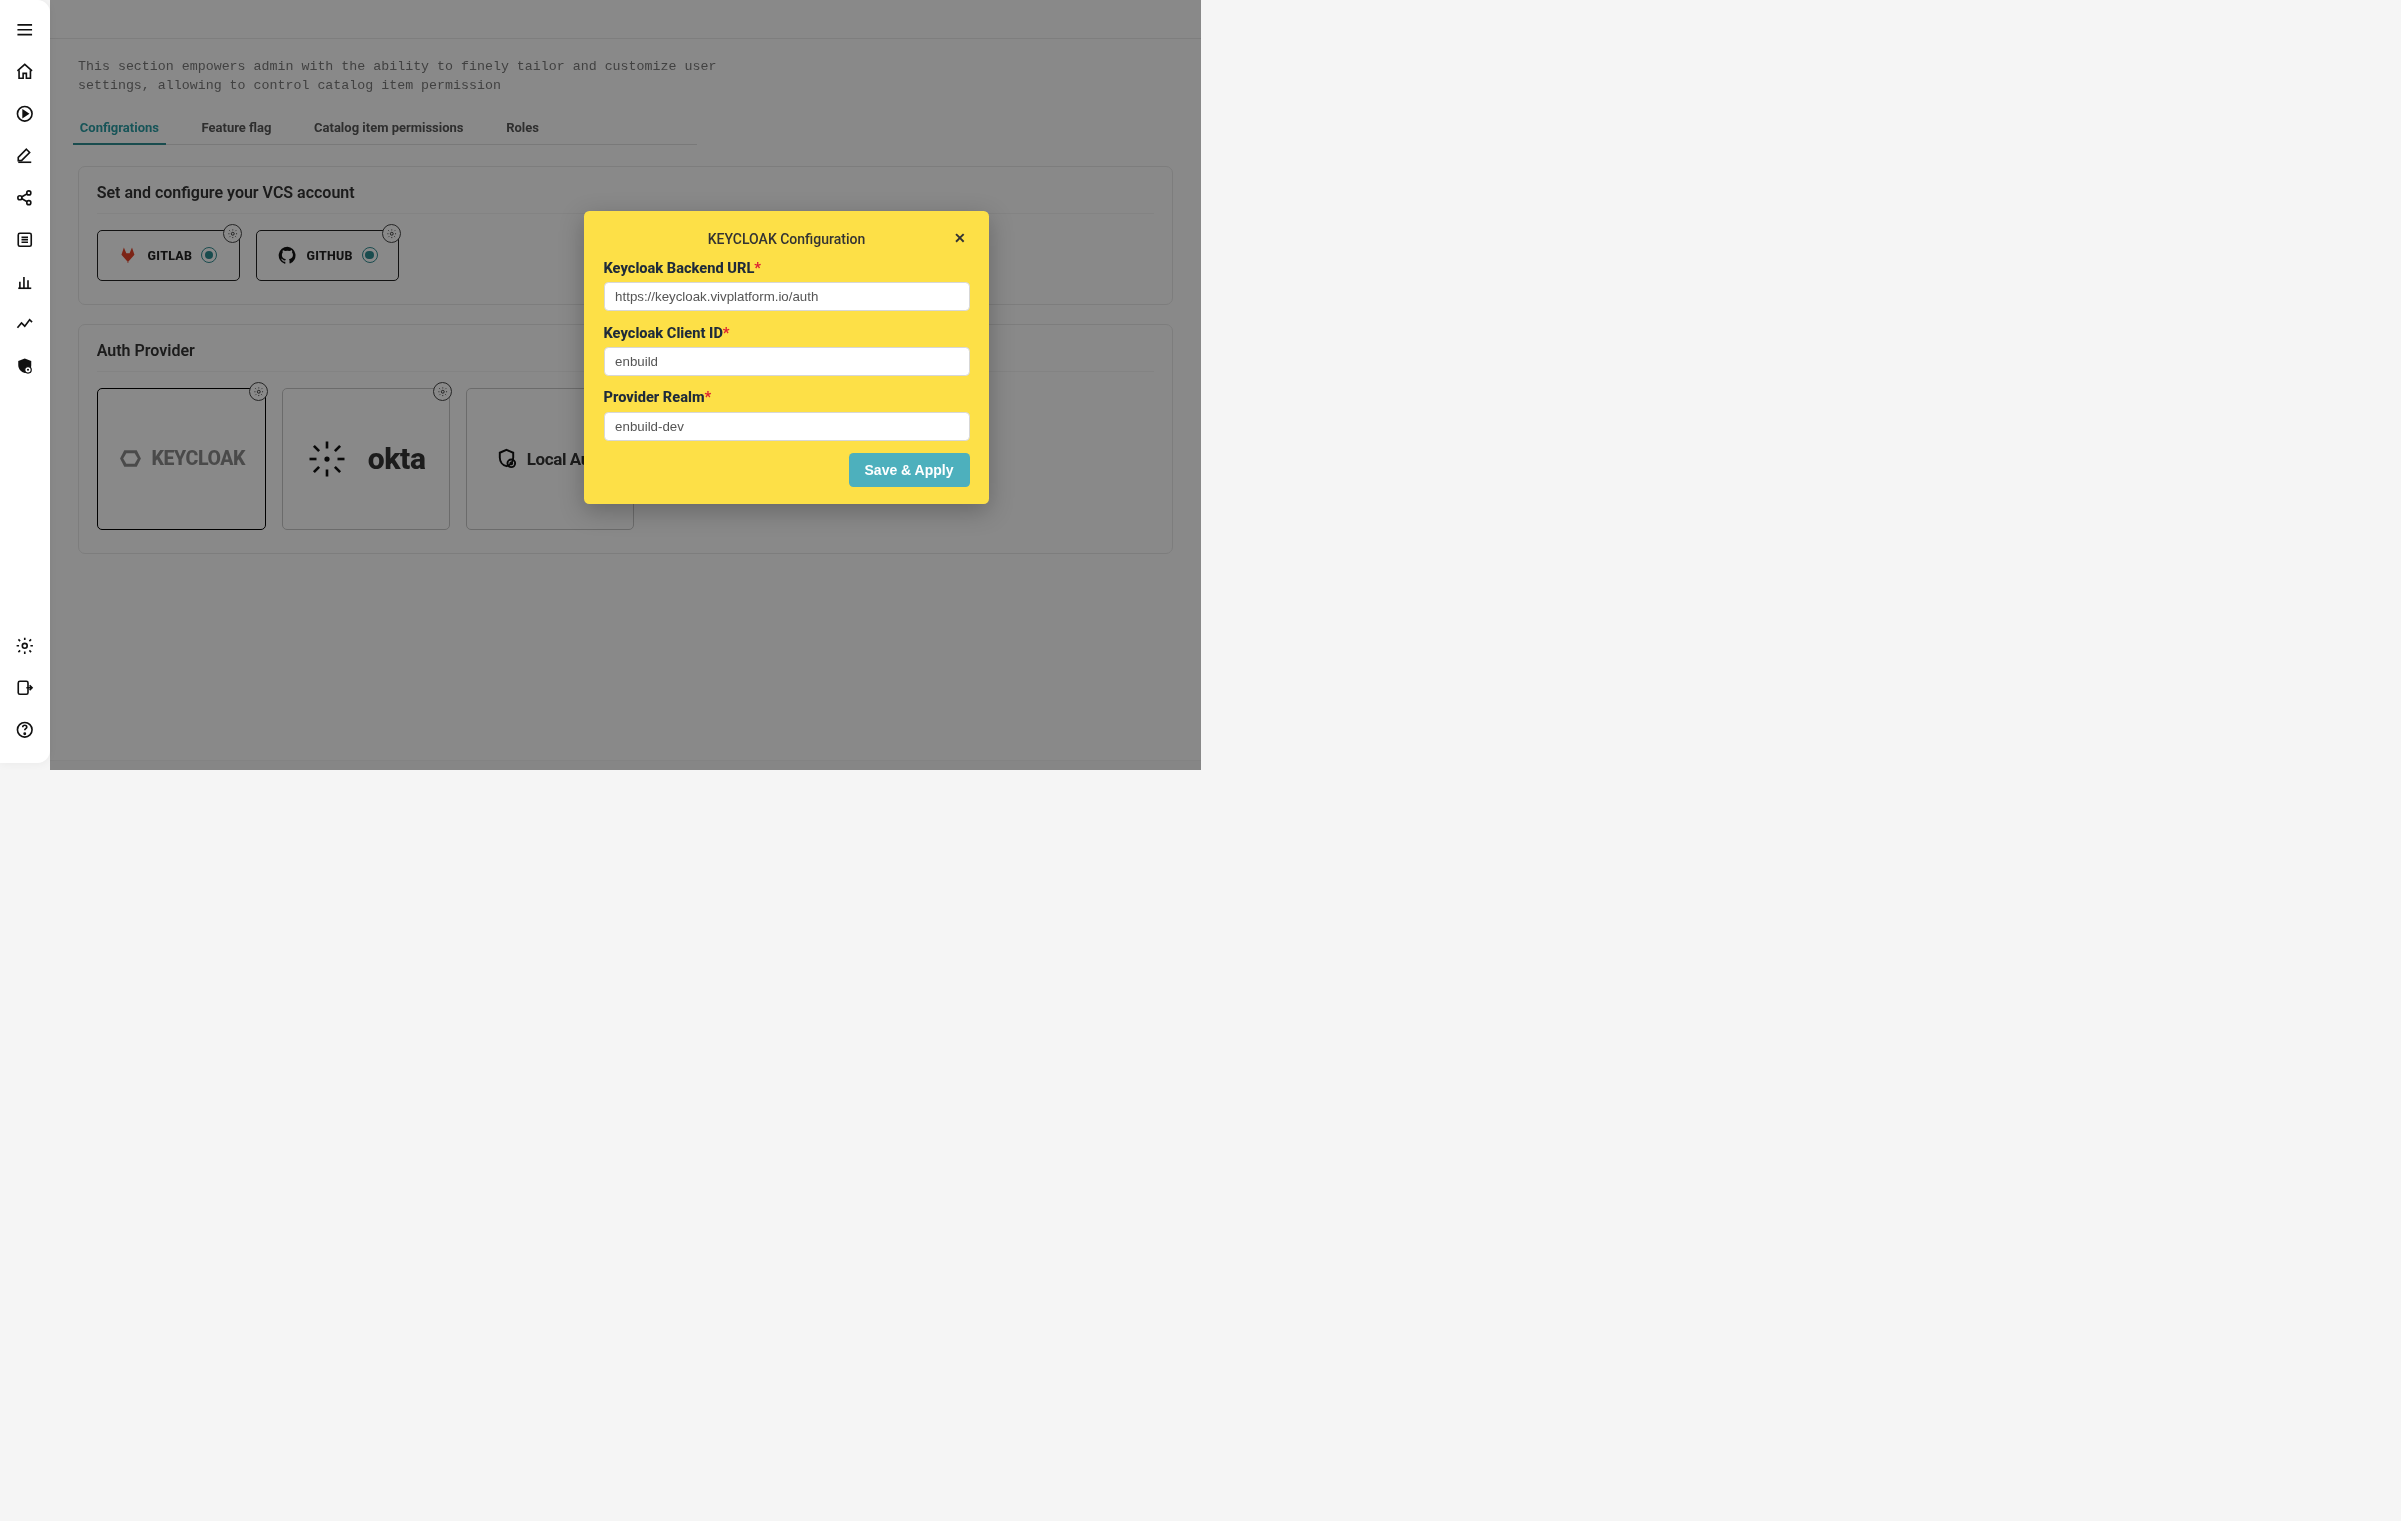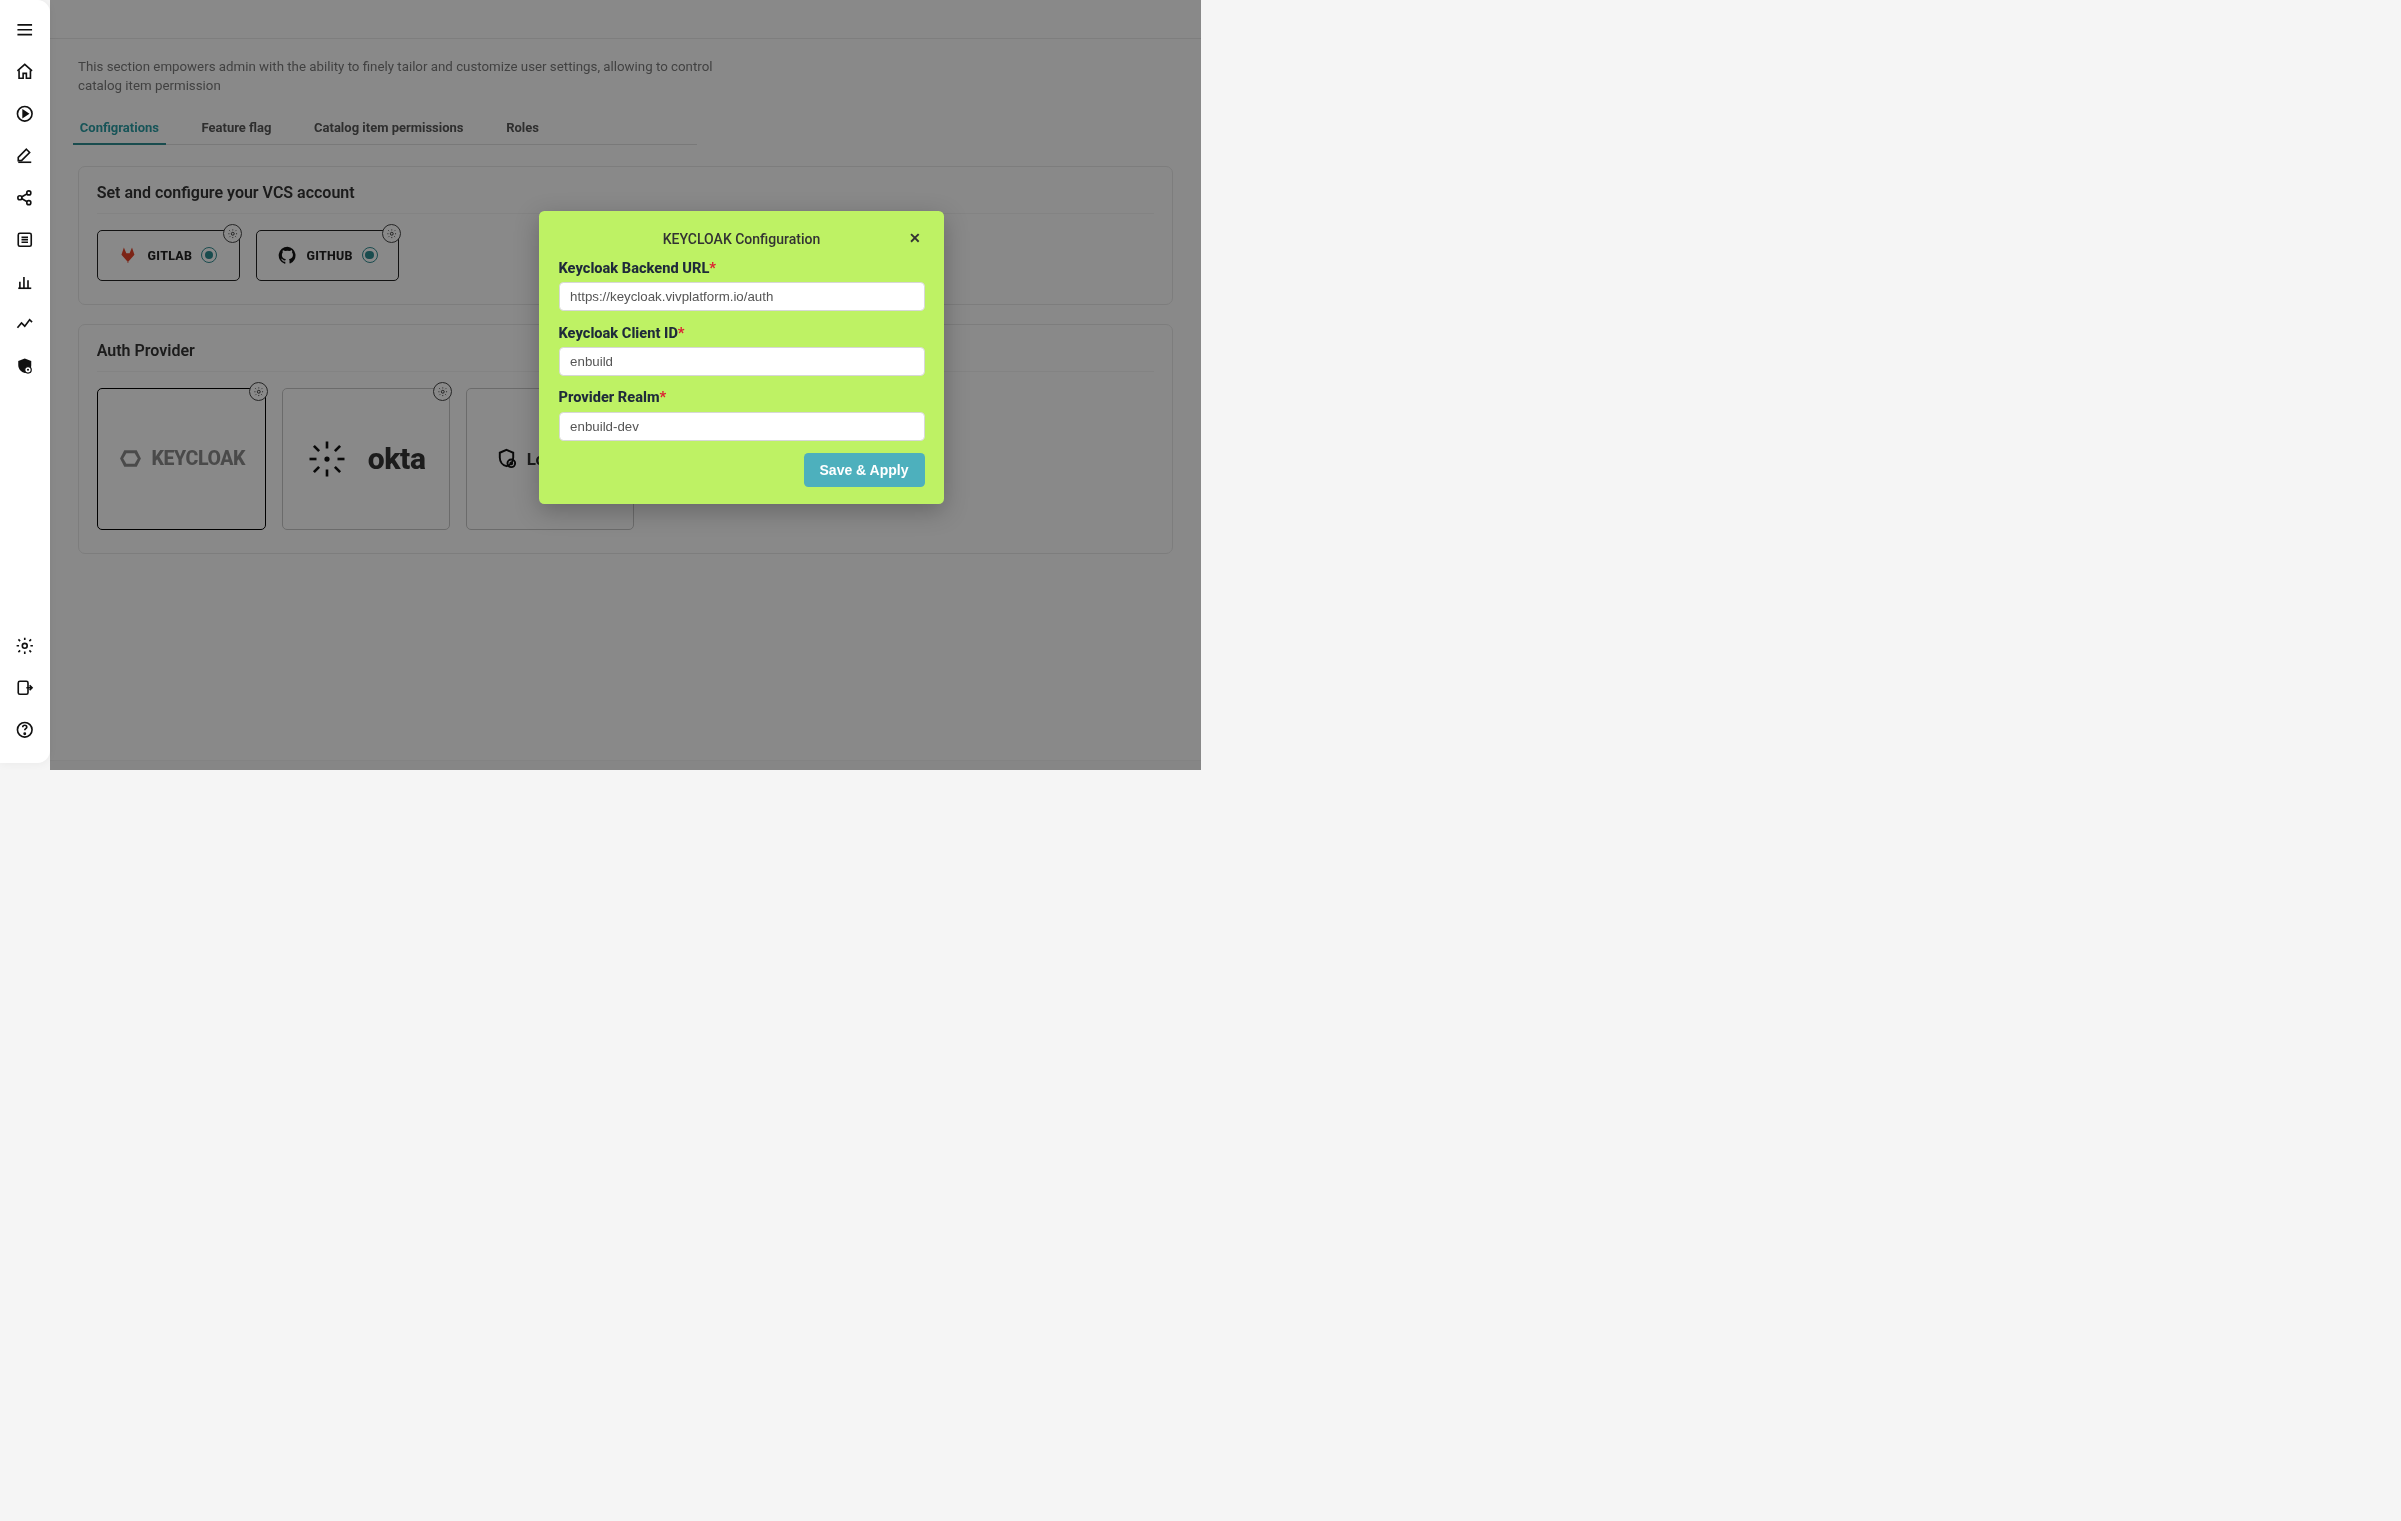--- a/index.html
+++ b/index.html
@@ -62,20 +62,21 @@
     color: #111;
     margin-top: 5.3px;
     margin-bottom: 8.8px;
   }
   p.page-desc {
     font-size: 13.3px;
     color: #777;
     line-height: 1.45;
     max-width: 672px;
     margin-bottom: 25px;
+    font-family: Liberation Mono, monospace;
   }
   
   .tabs {
     display: flex;
     gap: 39px;
     border-bottom: 0.9px solid #ddd;
     width: 619px;
     margin-bottom: 21px;
   }
   .tab {
@@ -153,23 +154,23 @@
   
   .overlay {
     position: absolute;
     inset: 0;
     left:50px;
     background: rgba(0,0,0,0.45);
     z-index: 10;
   }
   .modal {
     position: absolute;
-    top: 211px; left: 539px;
+    top: 211px; left: 584px;
     width: 405px;
-    background: #bef264;
+    background: #fde047;
     border-radius: 5.3px;
     padding: 19.5px 19.5px 17.7px 19.5px;
     z-index: 20;
     box-shadow: 0 7px 25px rgba(0,0,0,0.25);
   }
   .modal-header {
     position: relative;
     text-align: center;
     font-size: 14px;
     font-weight: 500;

